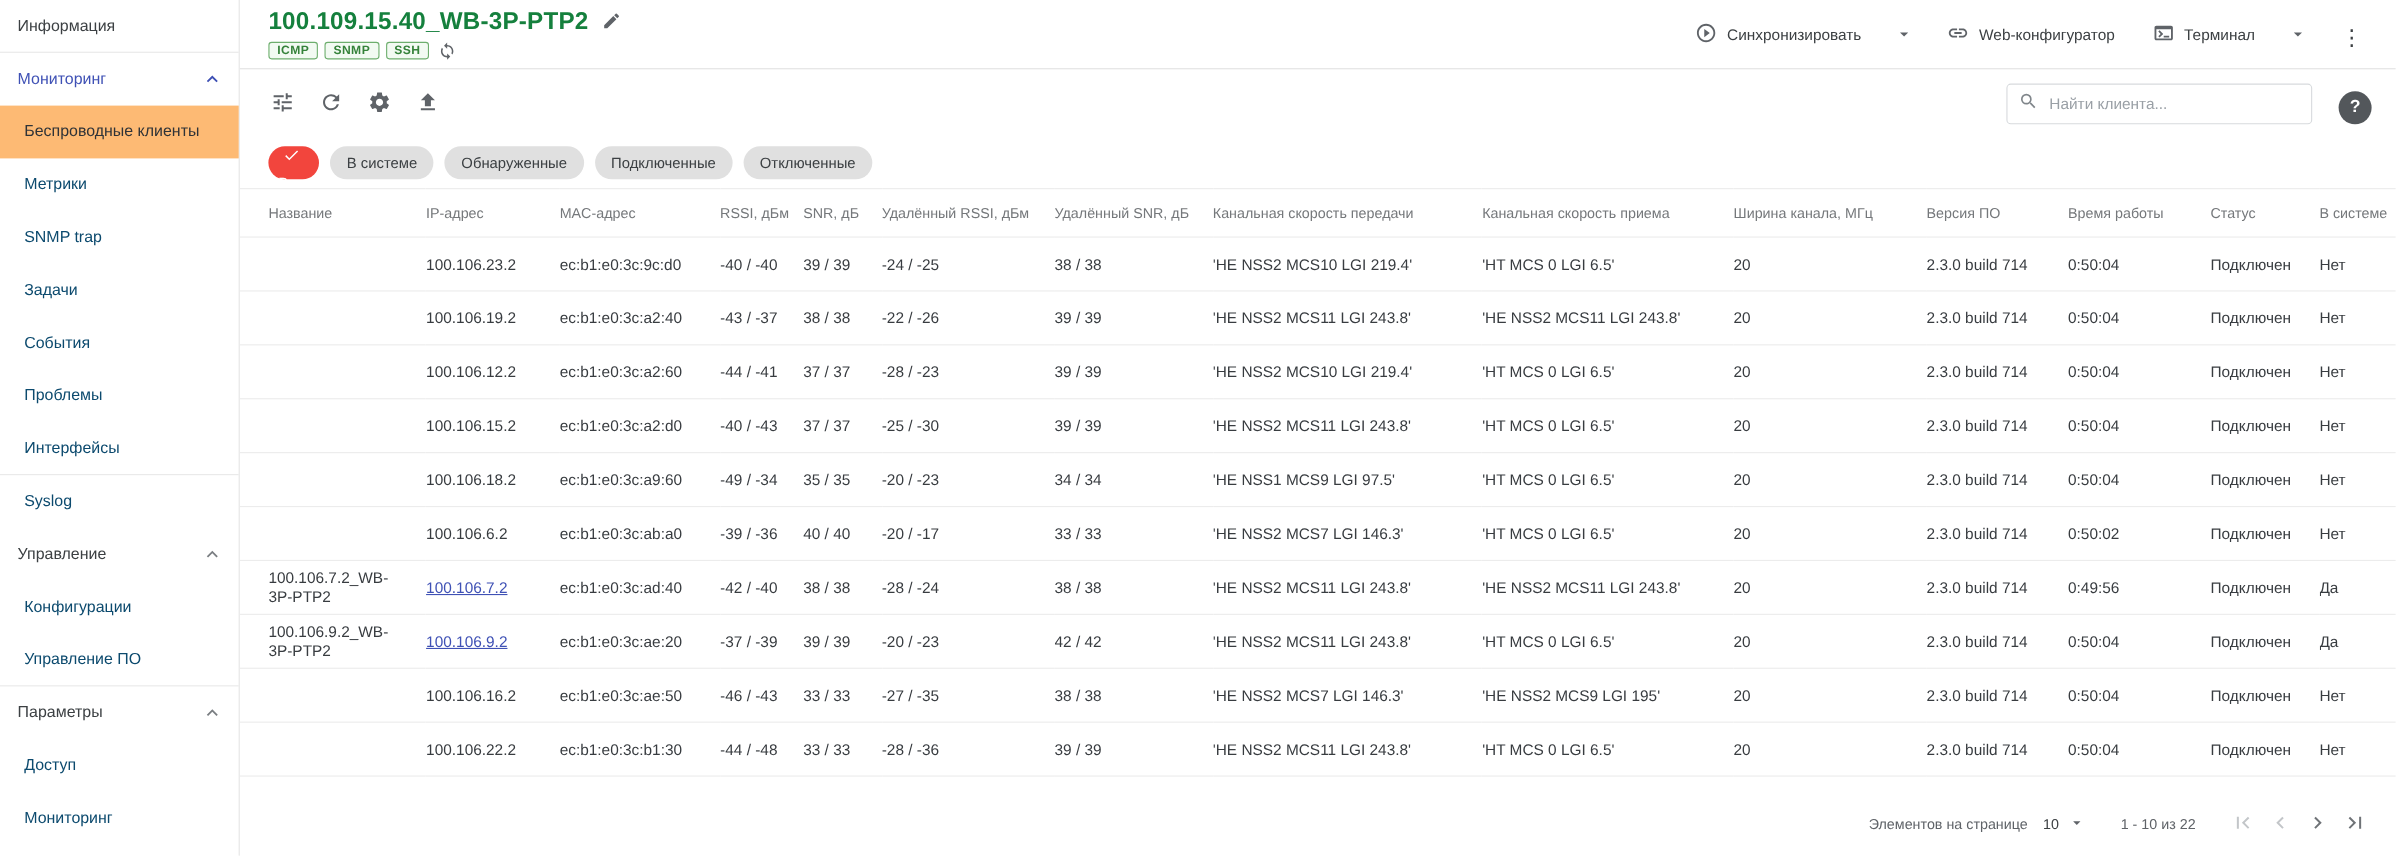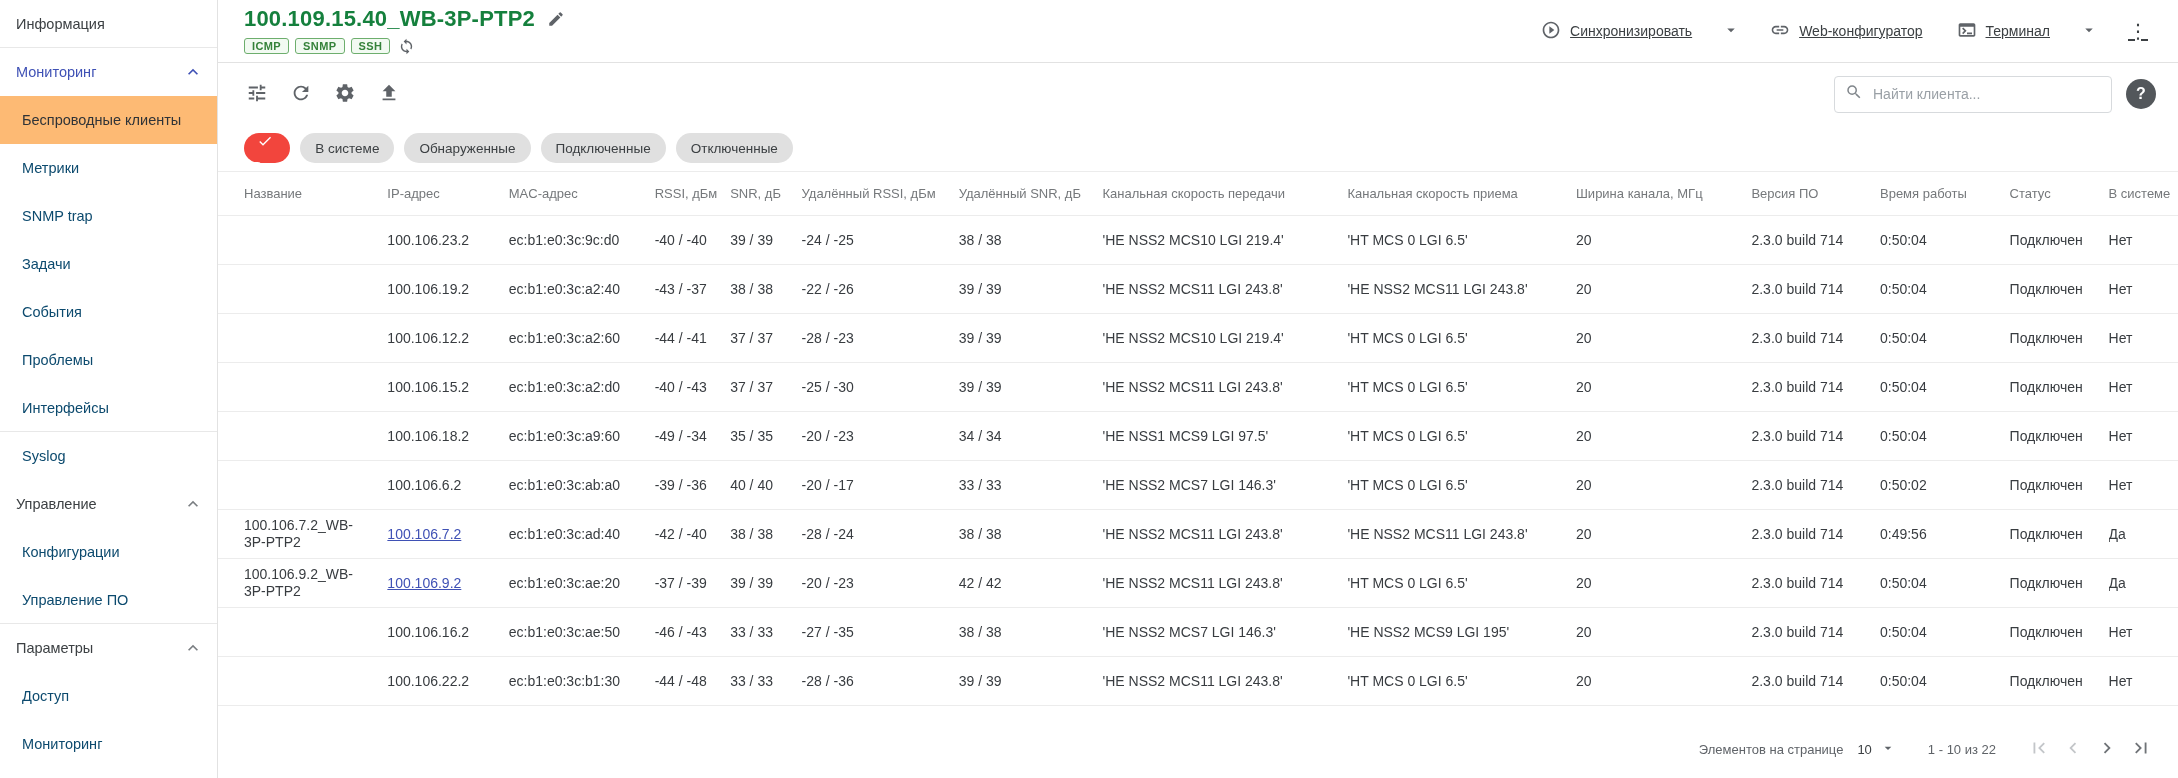--- a/index.html
+++ b/index.html
@@ -30,33 +30,33 @@
   
   .topbar { height:63px; min-height:63px; border-bottom:1px solid #e2e2e2;
     display:flex; align-items:center; justify-content:space-between; padding:0 20px 0 26px; }
   .title-block { display:flex; flex-direction:column; justify-content:center; gap:4px; }
   .title-row { display:flex; align-items:center; gap:10px; }
   .page-title { margin:0; font-size:22px; font-weight:700; color:#15803d; letter-spacing:.2px; }
   .badge-row { display:flex; align-items:center; gap:6px; }
   .badge { border:1px solid #6dae6d; color:#35823a; background:#f2faf2; font-size:11px;
     font-weight:700; padding:1px 7px; border-radius:3px; letter-spacing:.4px;text-align:center; }
   .icon-plain { background:none; border:none; padding:2px; cursor:pointer; display:flex; align-items:center; }
-  .header-actions { display:flex; align-items:center; gap:14px;text-decoration:underline; }
+  .header-actions { display:flex; align-items:flex-end; gap:14px; }
   .hbtn { display:flex; align-items:center; gap:9px; background:none; border:none; cursor:pointer;
     font-family:inherit; font-size:14px; color:#3c4043; padding:8px 10px; white-space:nowrap; }
   .hbtn.caret-only { padding:8px 6px; }
   .kebab { font-size:20px; color:#3c4043; background:none; border:none; cursor:pointer; padding:4px 10px; }
 
   
   .toolbar { height:62px; min-height:62px; display:flex; align-items:center;
     justify-content:space-between; padding:0 22px 0 20px; }
   .tool-group { display:flex; align-items:center; gap:6px; }
   .icon-btn { width:38px; height:38px; display:flex; align-items:center; justify-content:center;
     background:none; border:none; cursor:pointer; border-radius:50%; }
-  .search-group { display:flex; align-items:center; gap:14px; }
+  .search-group { display:flex; align-items:flex-end; gap:24px; }
   .search-box { width:278px; height:37px; border:1px solid #d7dadd; border-radius:4px;
     display:flex; align-items:center; gap:8px; padding:0 10px; background:#fff; }
   .search-box input { flex:1; border:none; outline:none; background:transparent;
     font-family:inherit; font-size:14px; color:#3c4043; min-width:0; }
   .search-box input::placeholder { color:#9aa0a6; }
   .help-circle { width:30px; height:30px; border-radius:50%; background:#53575b; color:#fff;
     display:flex; align-items:center; justify-content:center; font-size:16px; font-weight:700;
     border:none; cursor:pointer; }
 
   

